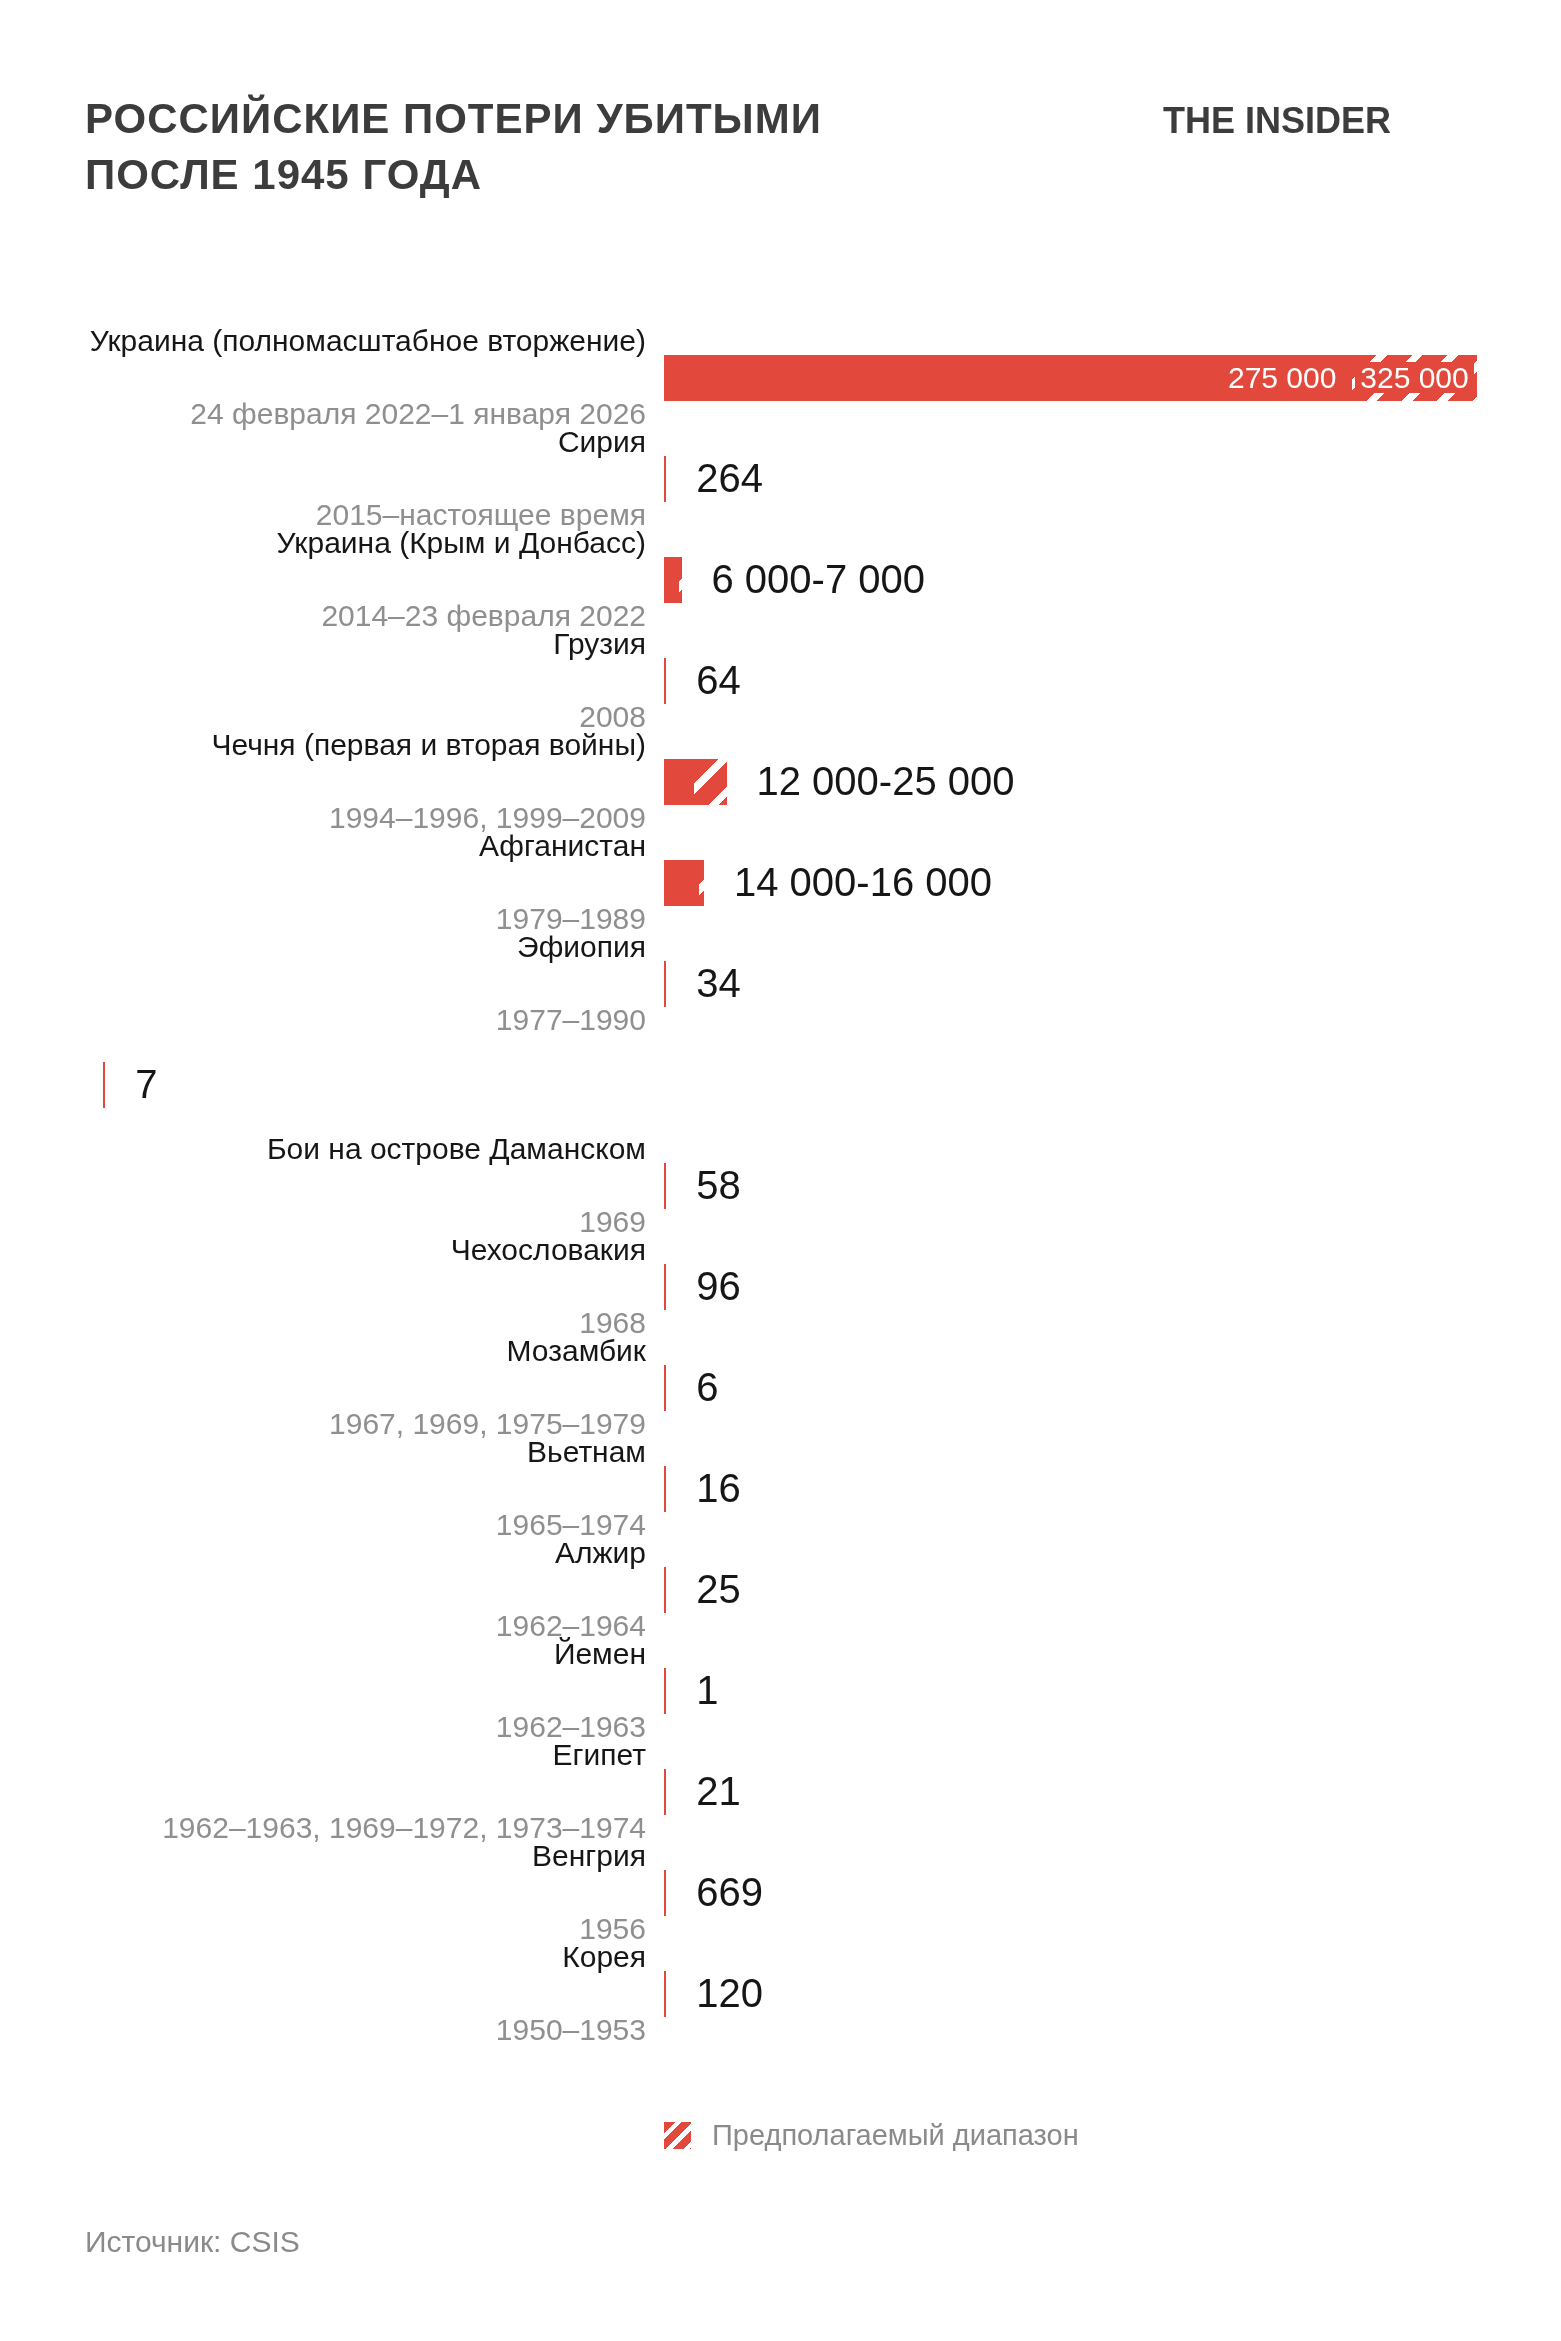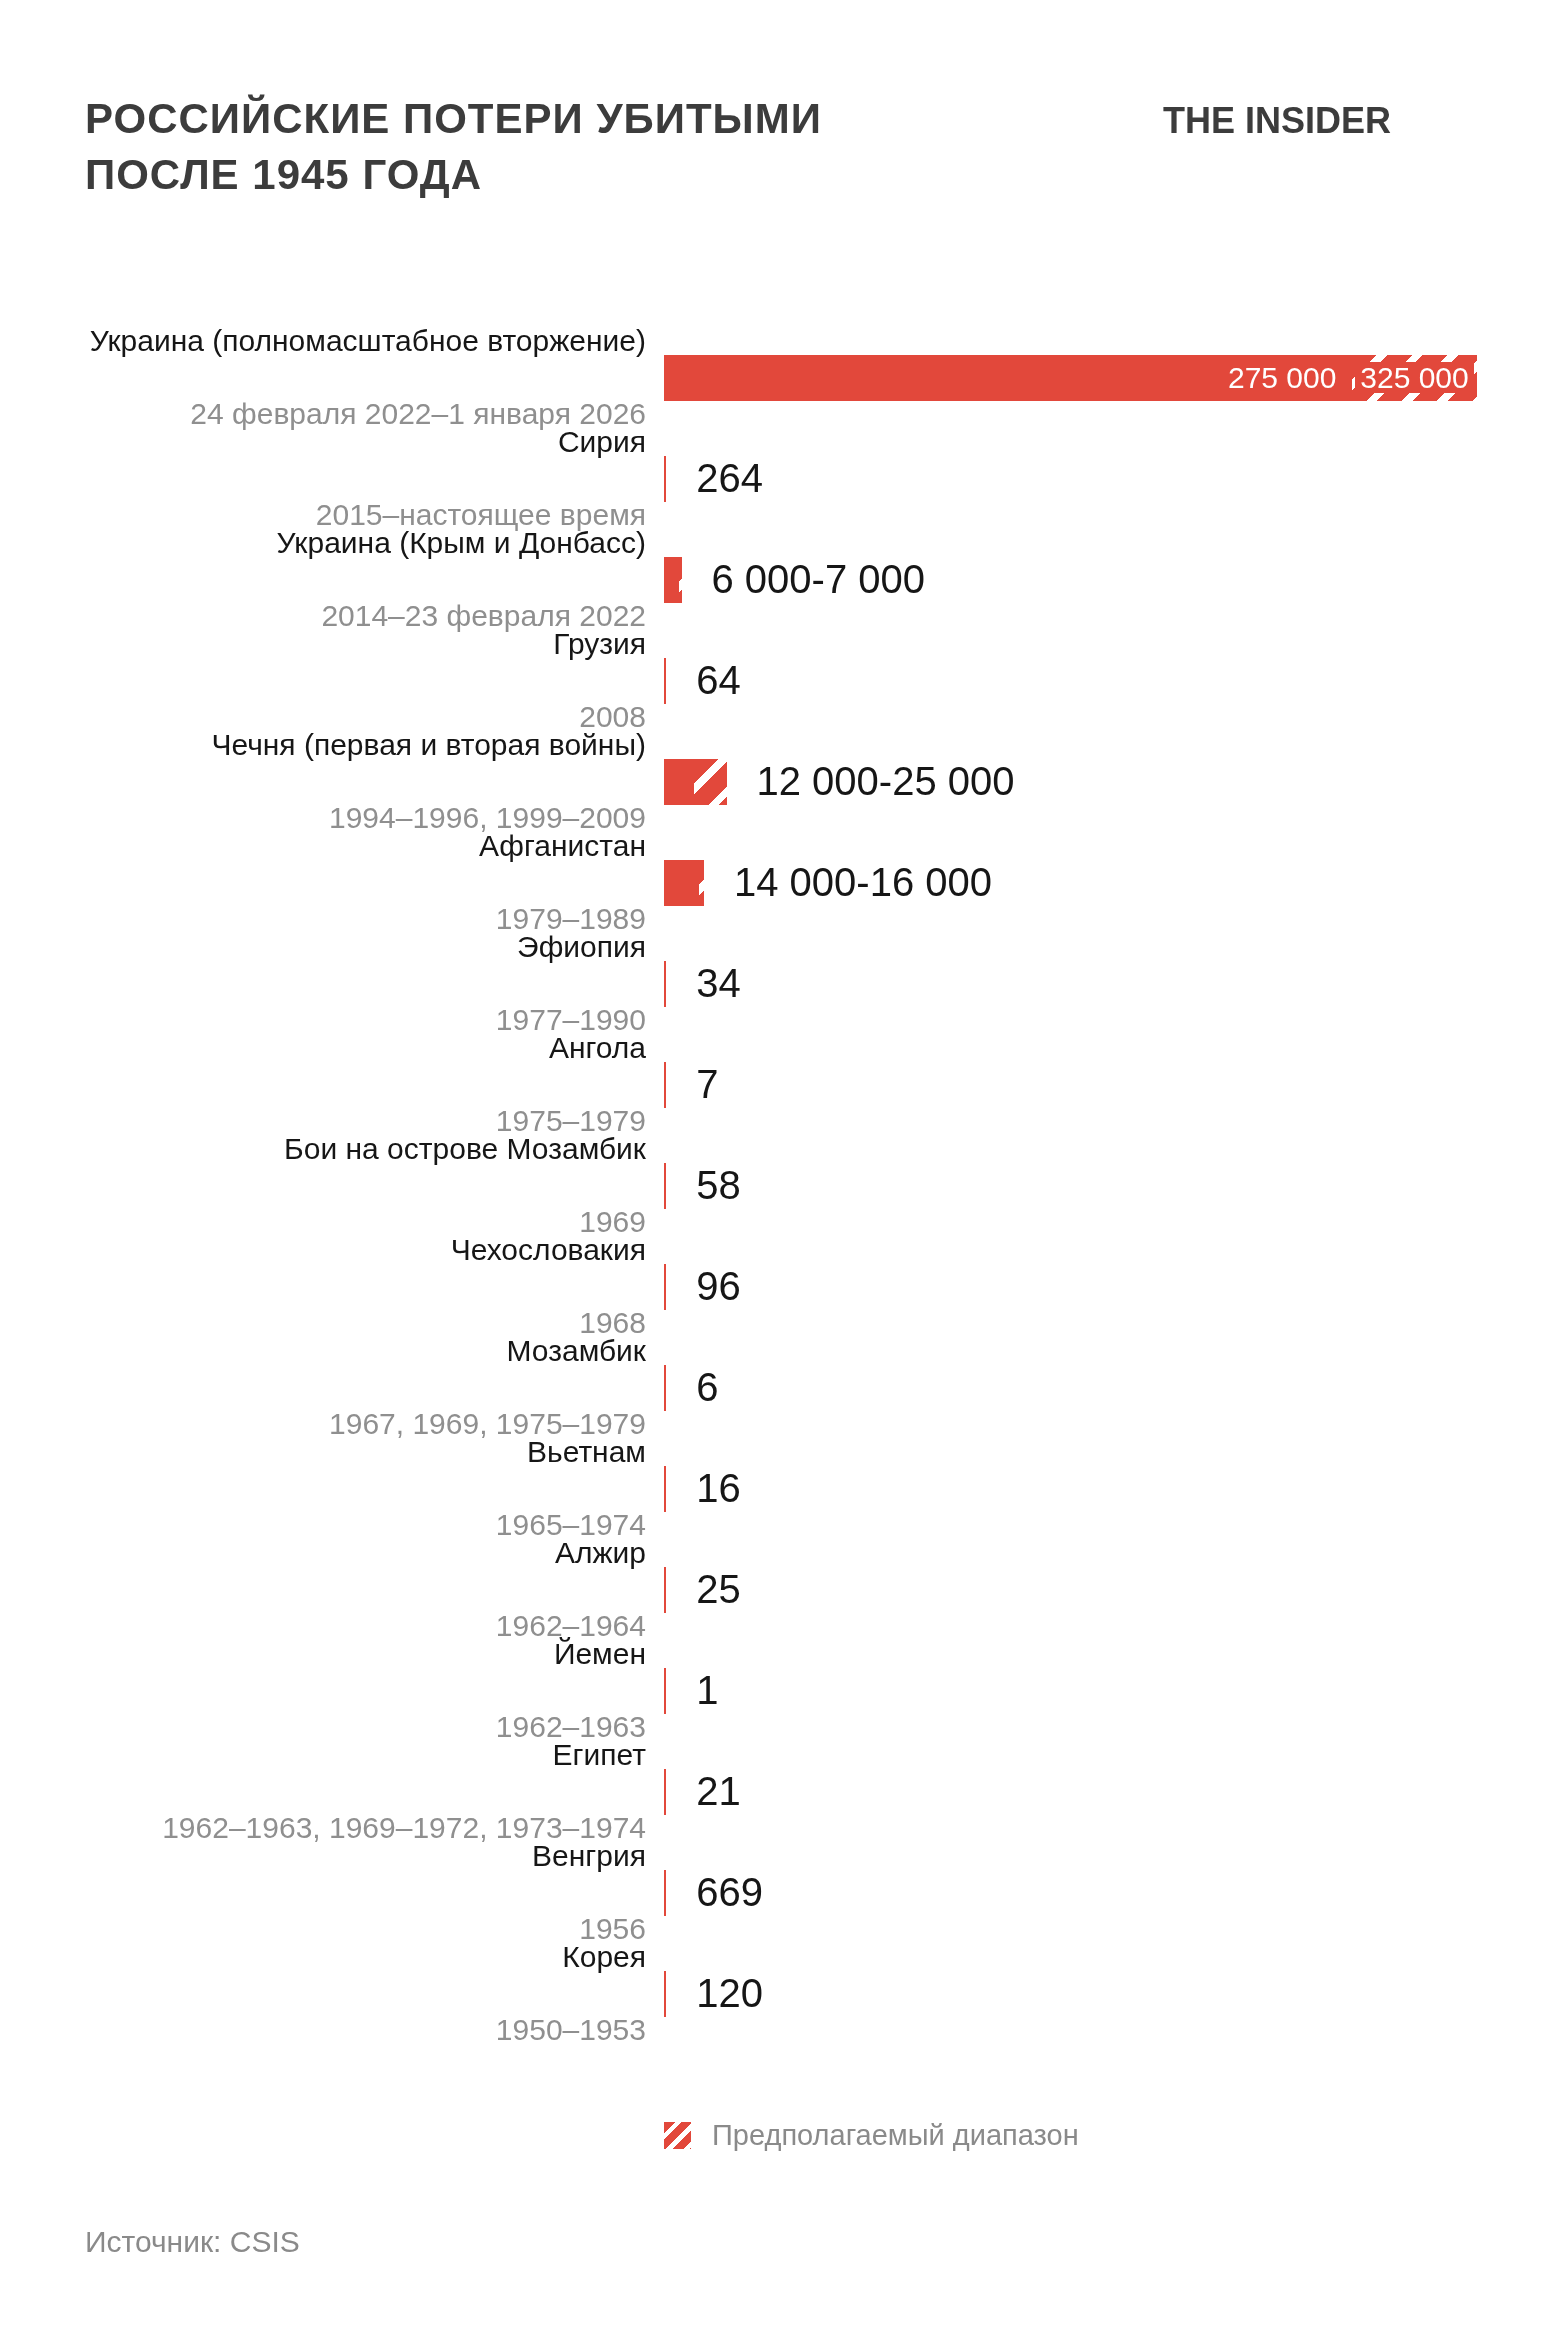--- a/index.html
+++ b/index.html
@@ -165,36 +165,32 @@
     <div class="bar-area">
       <div class="bar">
         <div class="bar-solid" style="width: 2.3px;"></div>
 
       </div>
       <div class="value">34</div>
     </div>
   </div>
 
   <div class="row">
-    <div class="labels">
-      <div class="conflict-name">Ангола</div>
-      <div class="conflict-dates">1975–1979</div>
-    </div>
     <div class="bar-area">
       <div class="bar">
         <div class="bar-solid" style="width: 2.3px;"></div>
 
       </div>
       <div class="value">7</div>
     </div>
   </div>
 
   <div class="row">
     <div class="labels">
-      <div class="conflict-name">Бои на острове Мозамбик</div>
+      <div class="conflict-name">Бои на острове Даманском</div>
       <div class="conflict-dates">1969</div>
     </div>
     <div class="bar-area">
       <div class="bar">
         <div class="bar-solid" style="width: 2.3px;"></div>
 
       </div>
       <div class="value">58</div>
     </div>
   </div>

